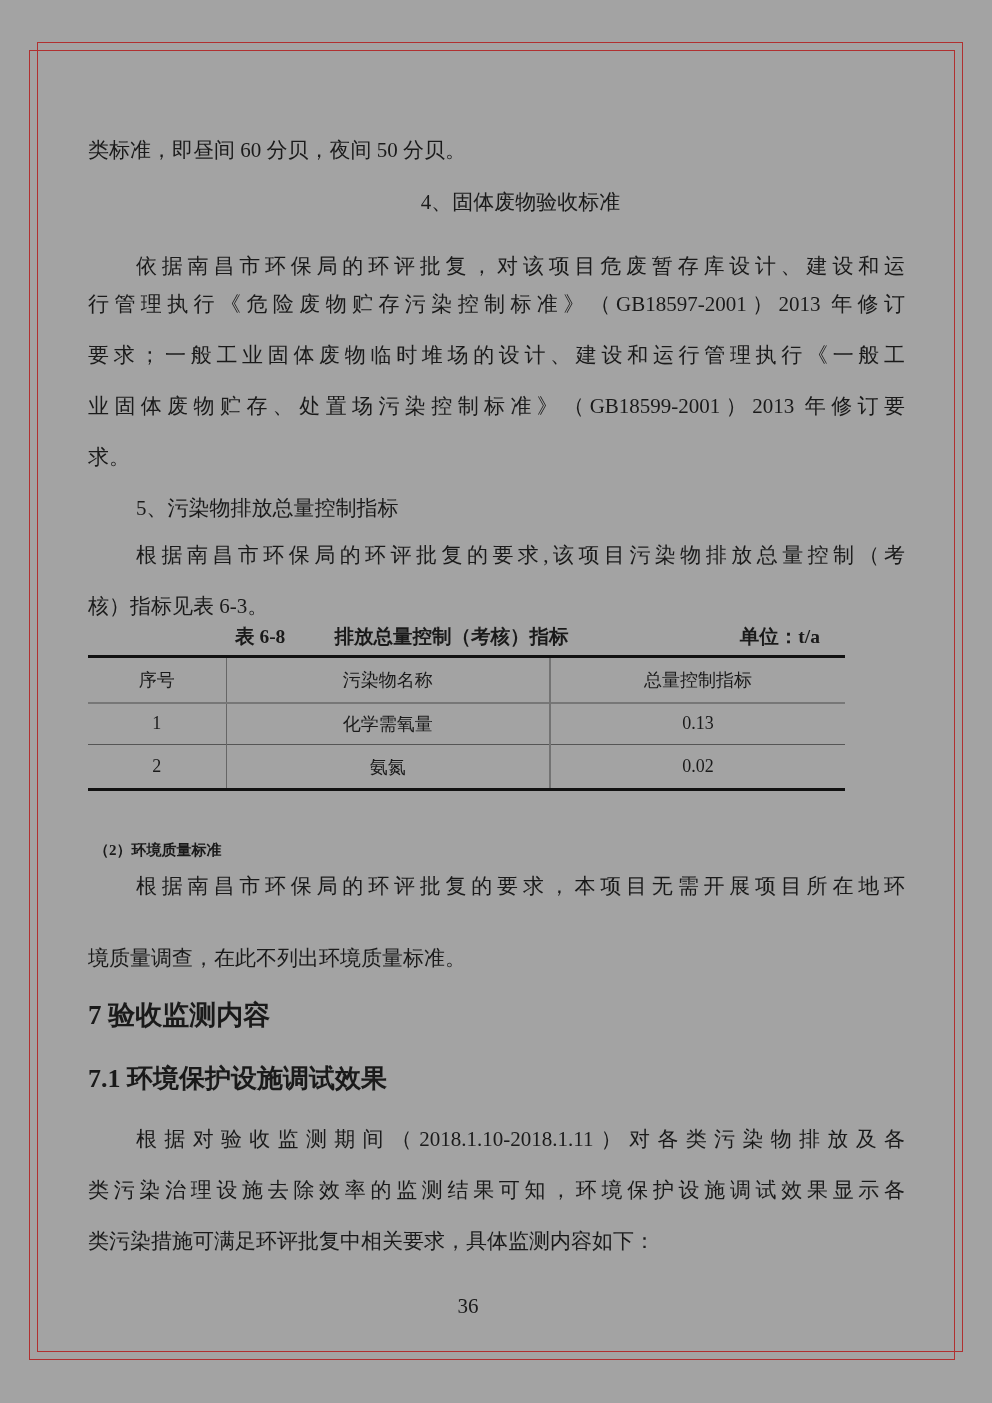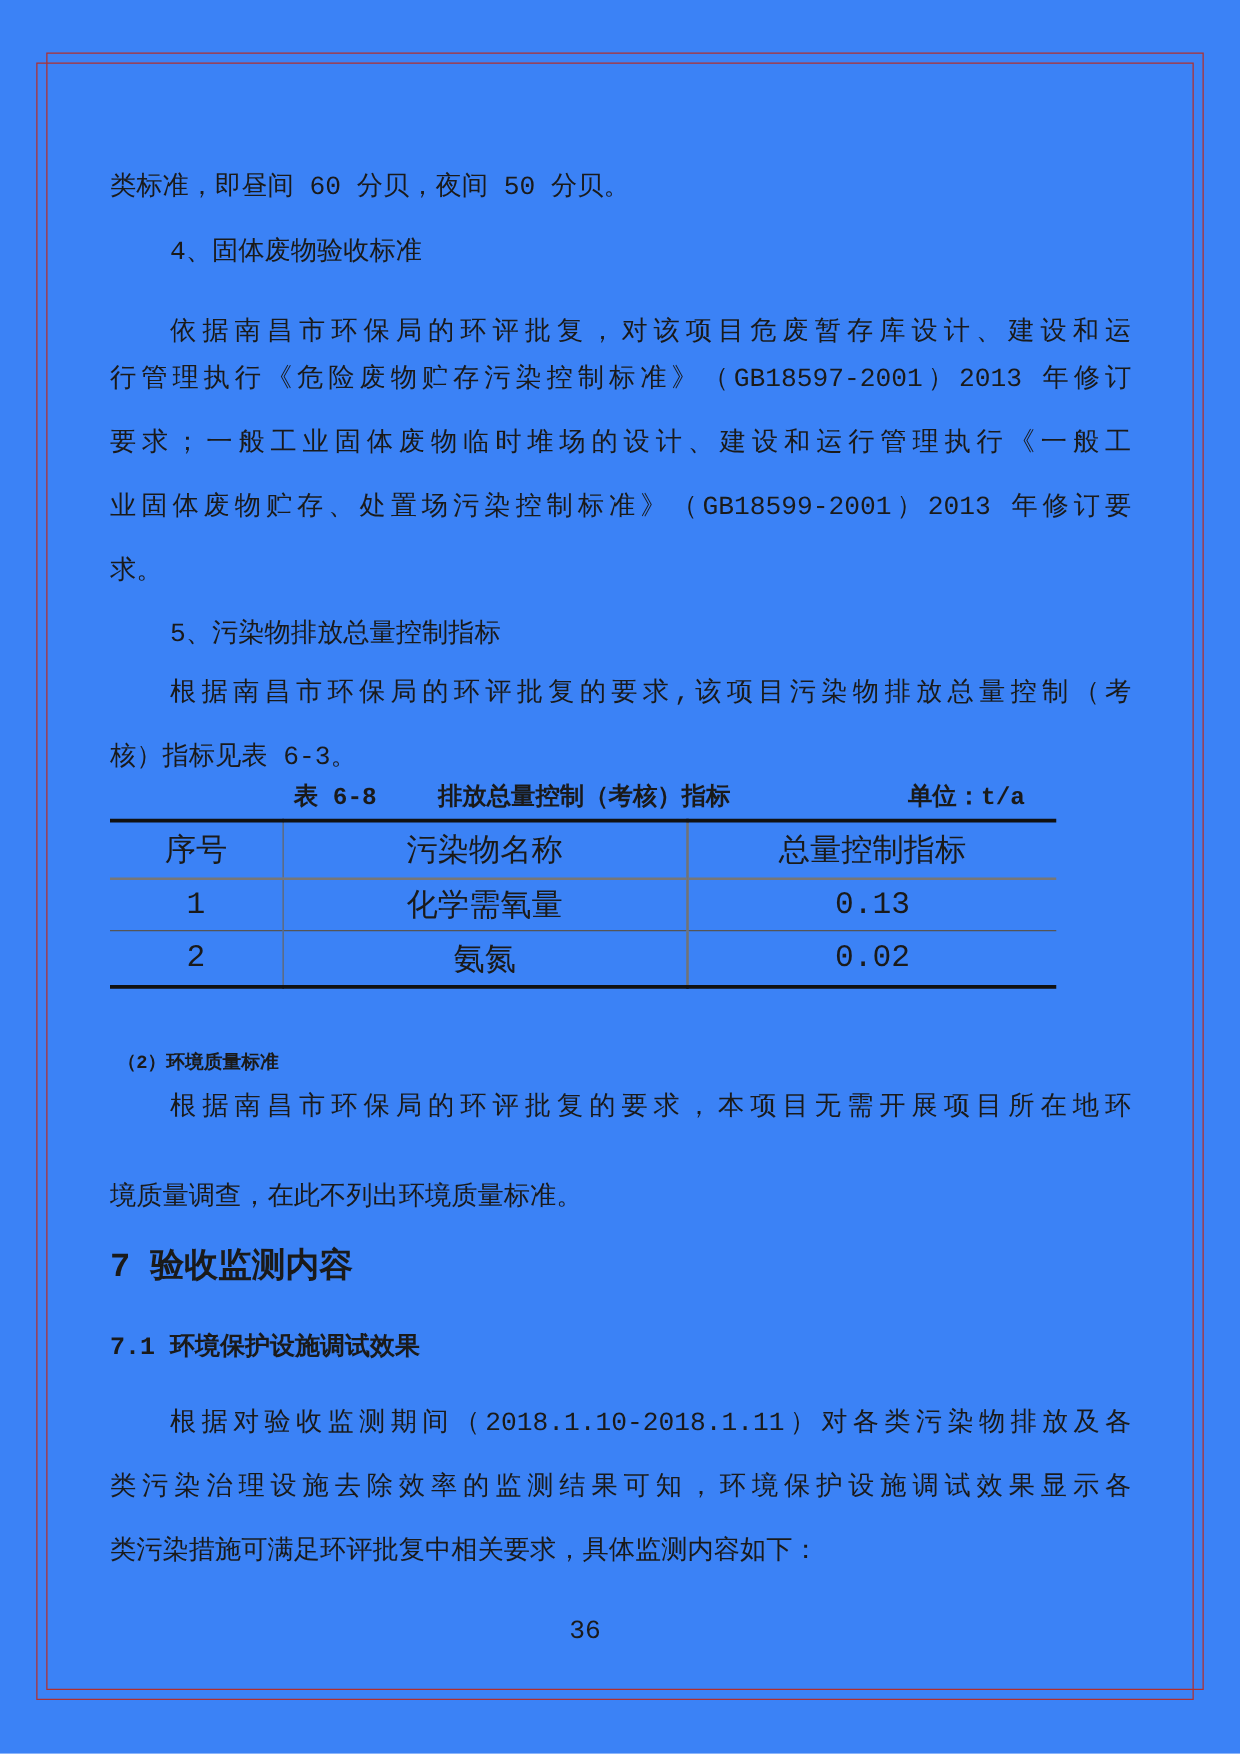--- a/index.html
+++ b/index.html
@@ -1,50 +1,50 @@
 <!DOCTYPE html>
 <html><head>
 <meta charset="utf-8">
 <style>
   html,body { margin:0; padding:0; background:#ffffff; }
   .page {
-    position:relative; width:992px; height:1403px; background:#3b82f6;
-    font-family:Liberation Mono, monospace;
+    position:relative; width:992px; height:1403px; background:#a3a3a3;
+    font-family:Liberation Serif, serif;
     color:#1a1a1a; overflow:hidden;
   }
   
   .frame { position:absolute; border:1px solid #b03030; box-sizing:border-box; }
   .frame-a { left:37px; top:42px; width:926px; height:1310px; }
   .frame-b { left:29px; top:50px; width:926px; height:1310px; }
 
   .block { position:absolute; left:88px; width:817px; font-size:21px; line-height:51px; }
   .jline { text-align:justify; text-align-last:justify; }
   .lline { text-align:left; }
   .indent { text-indent:48px; }
   .small-indent { text-indent:6px; }
 
   .h1 { font-size:27px; font-weight:bold; line-height:54px; }
-  .h2 { font-size:20px; font-weight:bold; line-height:54px; }
+  .h2 { font-size:26px; font-weight:bold; line-height:54px; }
   .sec-h { font-size:15px; font-weight:bold; }
 
   .t63-caption {
     position:absolute; left:88px; top:618px; width:757px; height:36px;
     display:flex; align-items:center; font-size:19.5px; font-weight:bold;
   }
   .t63-caption .cap-label { margin-left:147px; }
   .t63-caption .cap-title { margin-left:49px; }
   .t63-caption .cap-unit  { margin-left:auto; margin-right:25px; }
 
   table.t63 {
     position:absolute; left:88px; top:655px; width:757px;
     border-collapse:collapse; table-layout:fixed;
     border-top:3px solid #111; border-bottom:3px solid #111;
   }
   table.t63 td {
-    text-align:center; vertical-align:middle; font-size:25px; padding:0;
+    text-align:center; vertical-align:middle; font-size:18px; padding:0;
   }
   table.t63 col.c1 { width:138px; }
   table.t63 col.c2 { width:324px; }
   table.t63 col.c3 { width:295px; }
   table.t63 td.mid { border-left:1px solid #666; border-right:2px solid #737373; }
   table.t63 tr.hdr { height:46px; border-bottom:2px solid #777; }
   table.t63 tr.r1  { height:42px; border-bottom:1.5px solid #555; }
   table.t63 tr.r2  { height:45px; }
 
   .page-num {
@@ -55,21 +55,21 @@
 </head>
 <body>
 
 <div class="page">
 
   <div class="frame frame-a"></div>
   <div class="frame frame-b"></div>
 
   <div class="block lline" style="top:125px;">类标准，即昼间 60 分贝，夜间 50 分贝。</div>
 
-  <div class="block lline indent" style="top:177px;">4、固体废物验收标准</div>
+  <div class="block lline indent" style="top:177px;text-align:center;">4、固体废物验收标准</div>
   <div class="block jline indent" style="top:241px;">依据南昌市环保局的环评批复，对该项目危废暂存库设计、建设和运</div>
   <div class="block jline" style="top:279px;">行管理执行《危险废物贮存污染控制标准》（GB18597-2001）2013 年修订</div>
   <div class="block jline" style="top:330px;">要求；一般工业固体废物临时堆场的设计、建设和运行管理执行《一般工</div>
   <div class="block jline" style="top:381px;">业固体废物贮存、处置场污染控制标准》（GB18599-2001）2013 年修订要</div>
   <div class="block lline" style="top:432px;">求。</div>
 
   <div class="block lline indent" style="top:483px;">5、污染物排放总量控制指标</div>
   <div class="block jline indent" style="top:530px;">根据南昌市环保局的环评批复的要求,该项目污染物排放总量控制（考</div>
   <div class="block lline" style="top:581px;">核）指标见表 6-3。</div>
 

